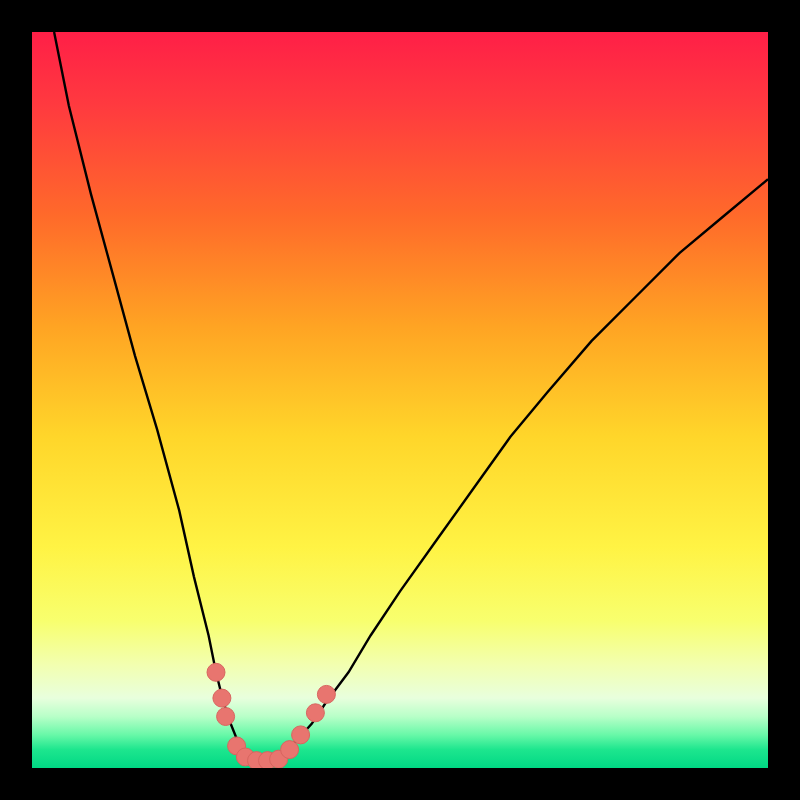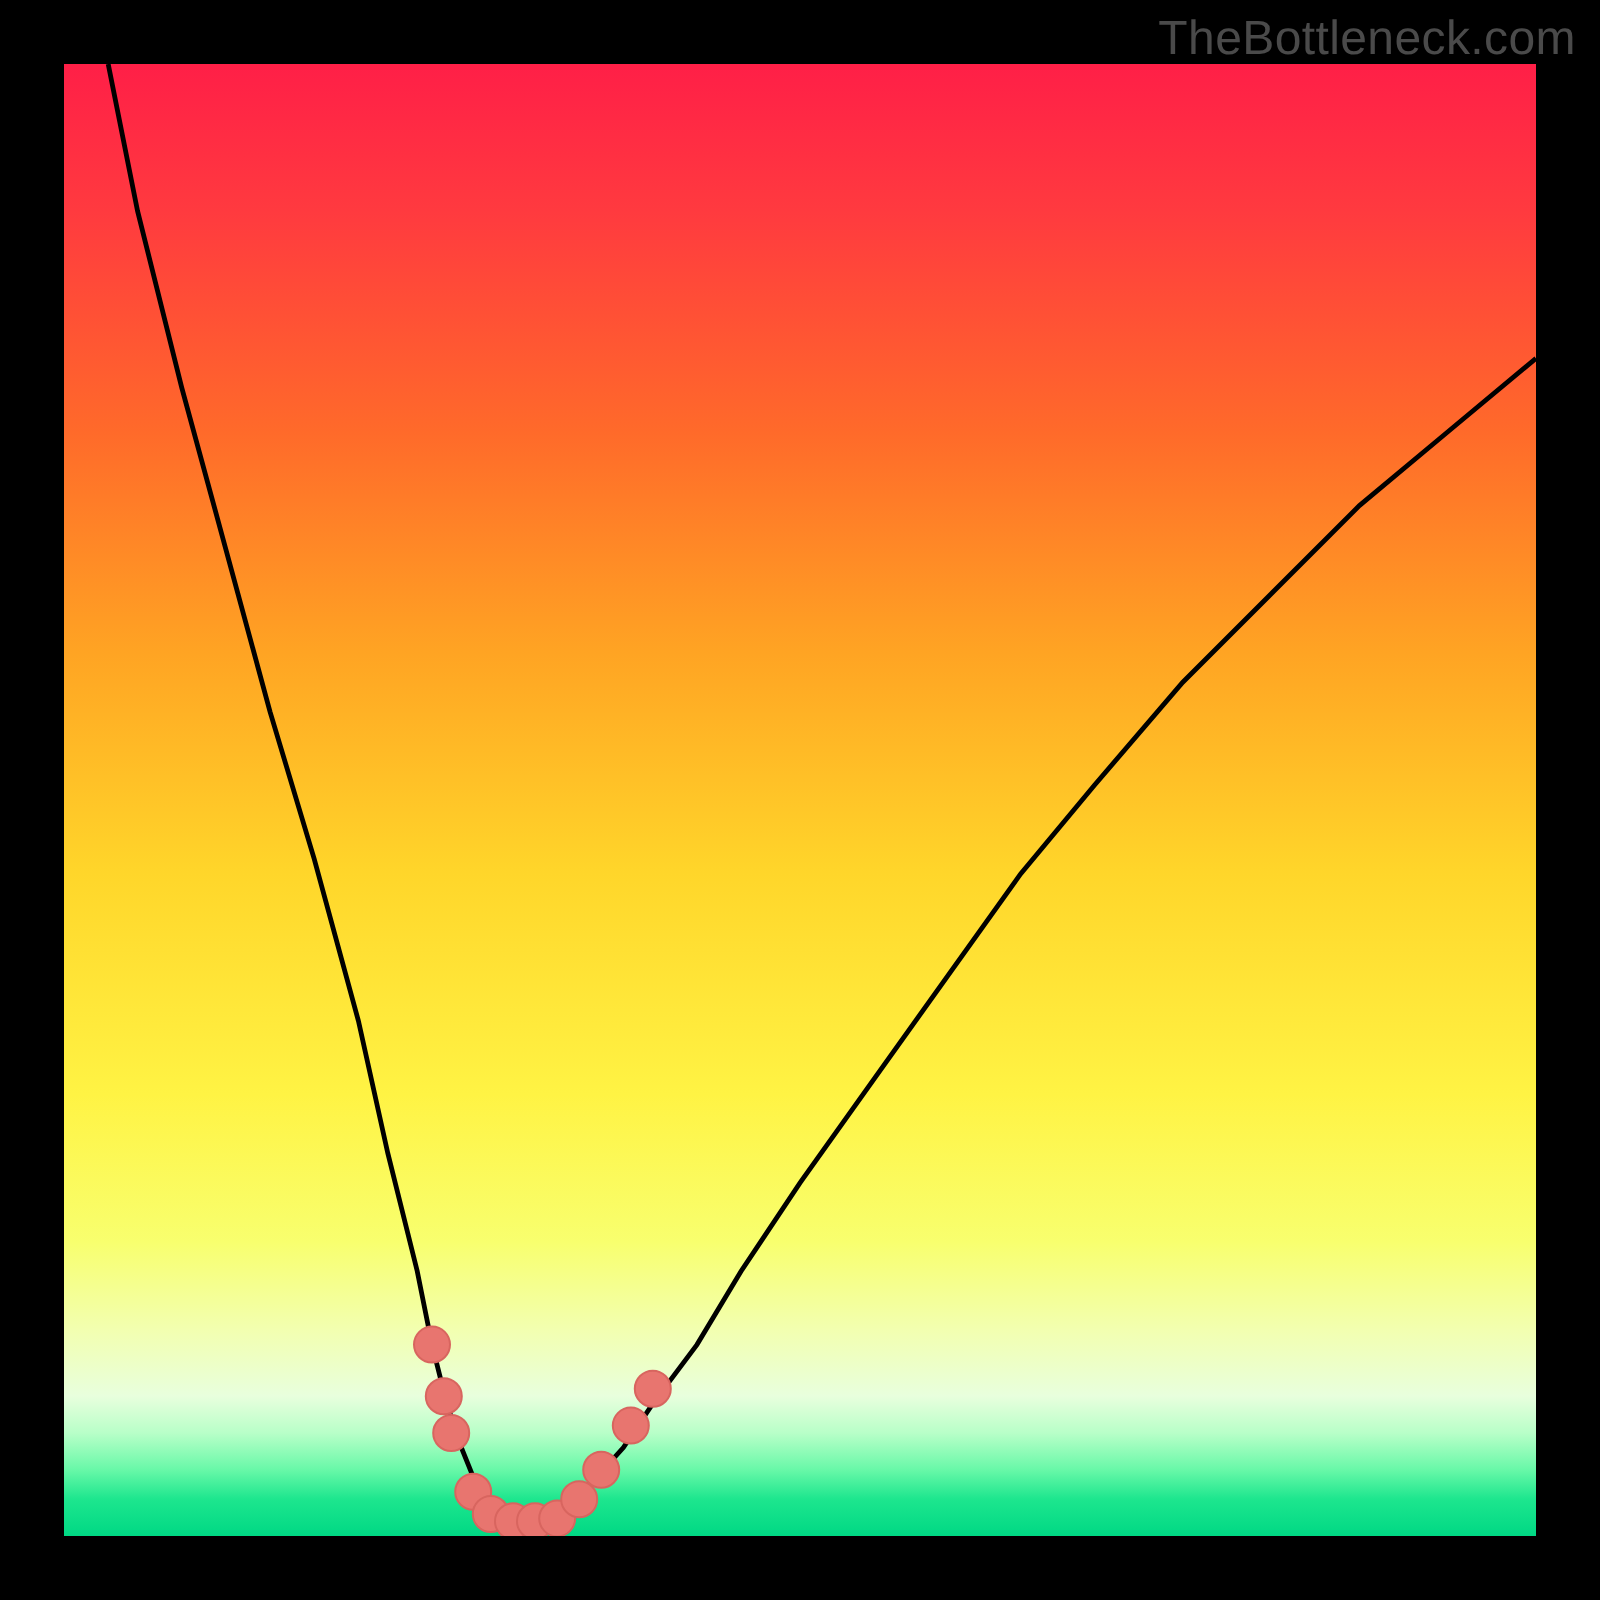--- a/index.html
+++ b/index.html
@@ -87,14 +87,13 @@
           <circle cx="224.5" cy="728.6" r="9" fill="#e8756f" stroke="#d8655f" stroke-width="1"></circle>
           <circle cx="235.5" cy="728.6" r="9" fill="#e8756f" stroke="#d8655f" stroke-width="1"></circle>
           <circle cx="246.6" cy="727.2" r="9" fill="#e8756f" stroke="#d8655f" stroke-width="1"></circle>
           <circle cx="257.6" cy="717.6" r="9" fill="#e8756f" stroke="#d8655f" stroke-width="1"></circle>
           <circle cx="268.6" cy="702.9" r="9" fill="#e8756f" stroke="#d8655f" stroke-width="1"></circle>
           <circle cx="283.4" cy="680.8" r="9" fill="#e8756f" stroke="#d8655f" stroke-width="1"></circle>
           <circle cx="294.4" cy="662.4" r="9" fill="#e8756f" stroke="#d8655f" stroke-width="1"></circle>
         </g>
     </svg>
   </div>
-  <div class="watermark">TheBottleneck.com</div>
 </div>
 
 </body></html>

